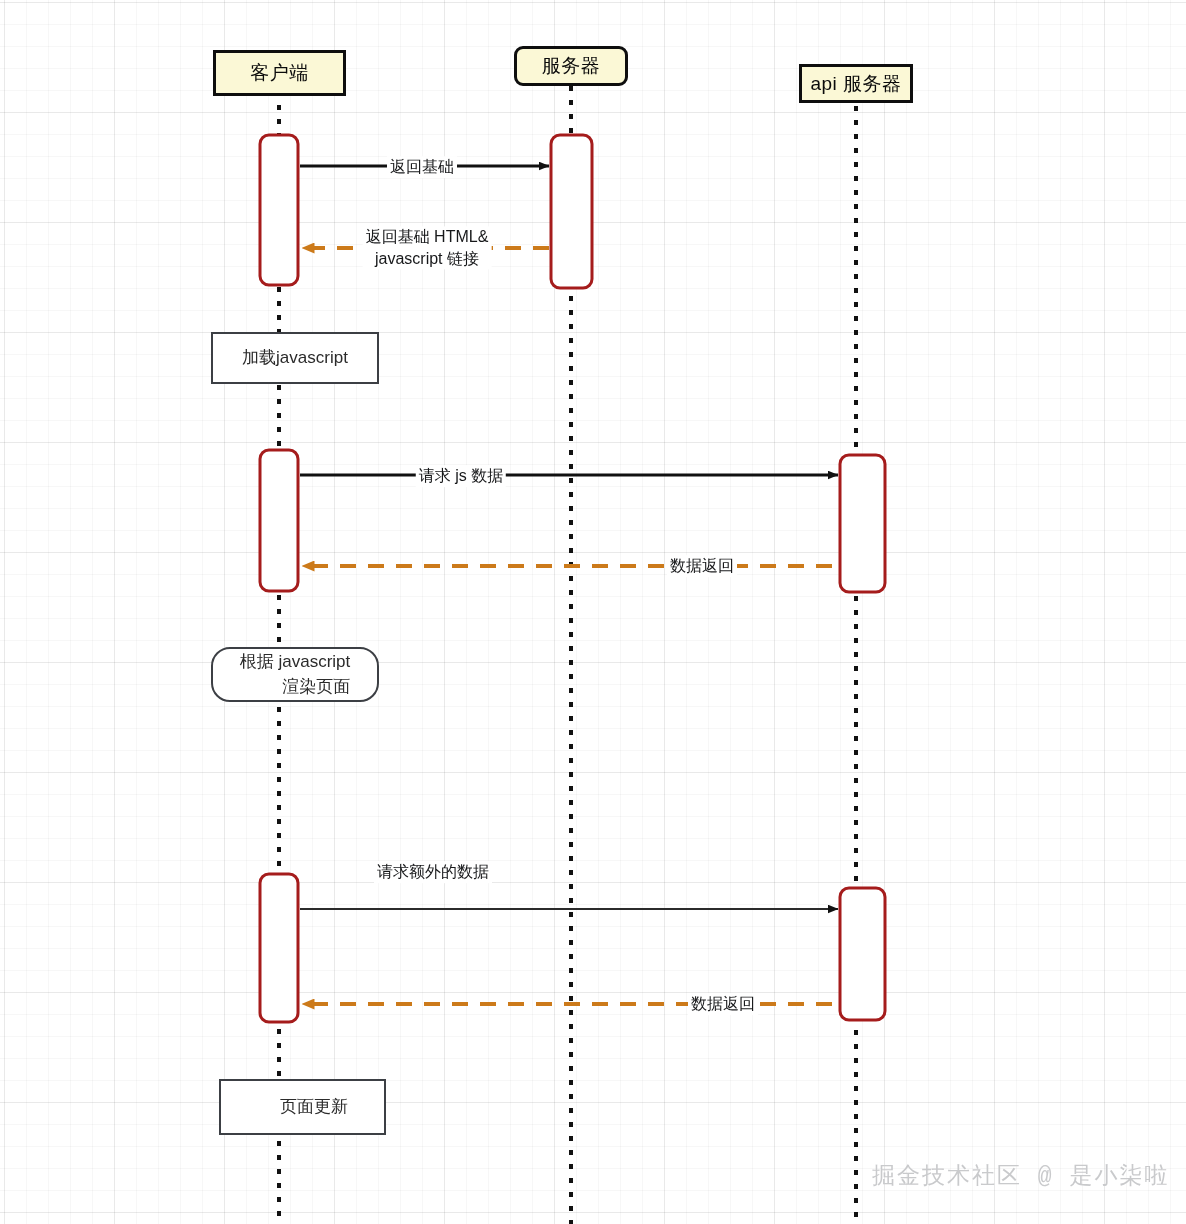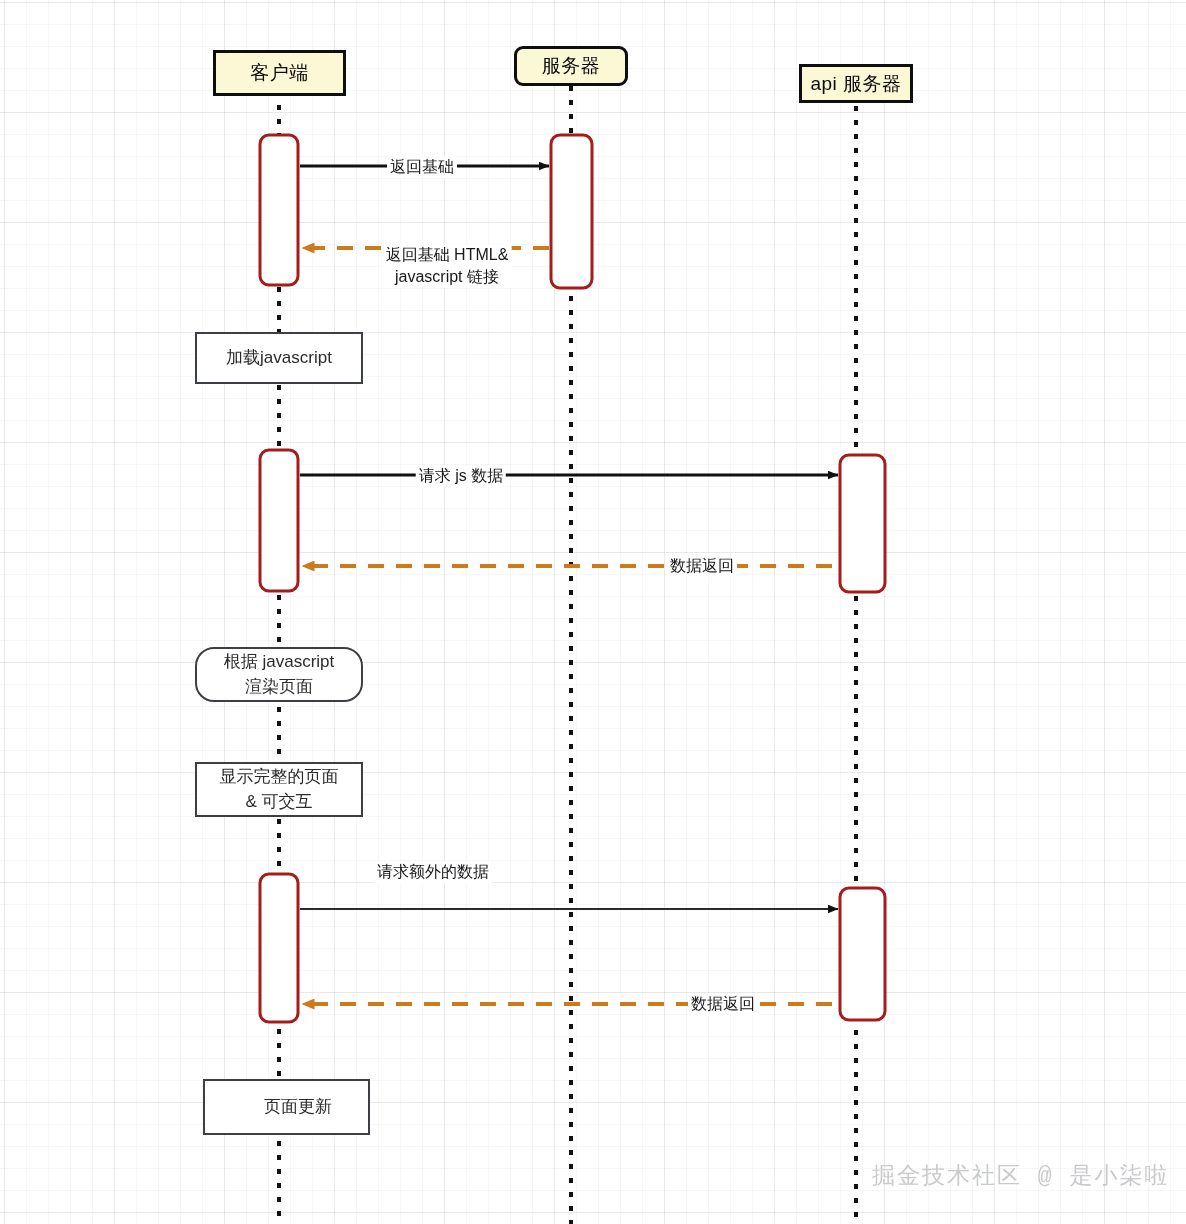--- a/index.html
+++ b/index.html
@@ -52,22 +52,23 @@
     box-sizing: border-box;
     background: #ffffff;
     border: 2px solid #3c3f44;
     display: flex;
     flex-direction: column;
     align-items: center;
     justify-content: center;
     color: #2b2b2b;
     font-size: 17px;
     line-height: 1.45;
-    text-align: center;
+    text-align: right;
     white-space: pre-line;
+    margin-left: 16px;
   }
 
   
   .msg-label {
     position: absolute;
     transform: translate(-50%, -50%);
     background: transparent;
     color: #17181a;
     font-size: 16px;
     line-height: 1.35;
@@ -142,37 +143,33 @@
     <span>客户端</span>
   </div>
   <div class="participant" style="left:514px; top:46px; width:114px; height:40px;border-radius:9px;">
     <span>服务器</span>
   </div>
   <div class="participant" style="left:799px; top:64px; width:114px; height:39px;">
     <span>api 服务器</span>
   </div>
 
   <div class="msg-label on-white" style="left:422px; top:167px;">返回基础</div>
-  <div class="msg-label on-white" style="left:427px; top:266px;margin-left:20px;">返回基础 HTML&amp;
+  <div class="msg-label on-white" style="left:427px; top:248px;">返回基础 HTML&amp;
 javascript 链接</div>
   <div class="msg-label on-white" style="left:461px; top:476px;">请求 js 数据</div>
   <div class="msg-label on-white" style="left:702px; top:566px;">数据返回</div>
   <div class="msg-label on-white" style="left:433px; top:872px;">请求额外的数据</div>
   <div class="msg-label on-white" style="left:723px; top:1004px;">数据返回</div>
 
   <div class="note" style="left:195px; top:332px; width:168px; height:52px;">
     <span>加载javascript</span>
   </div>
   <div class="note" style="left:195px; top:647px; width:168px; height:55px;border-radius:19px;">
     <span>根据 javascript
 渲染页面</span>
   </div>
-  <div class="note" style="left:195px; top:762px; width:168px; height:55px;">
-    <span>显示完整的页面
-&amp; 可交互</span>
-  </div>
   <div class="note" style="left:203px; top:1079px; width:167px; height:56px;padding-left:23px;">
     <span>页面更新</span>
   </div>
 
   <div class="watermark" style="left:872px; top:1160px;">掘金技术社区 @ 是小柒啦</div>
 
 </div>
 
 </body></html>

